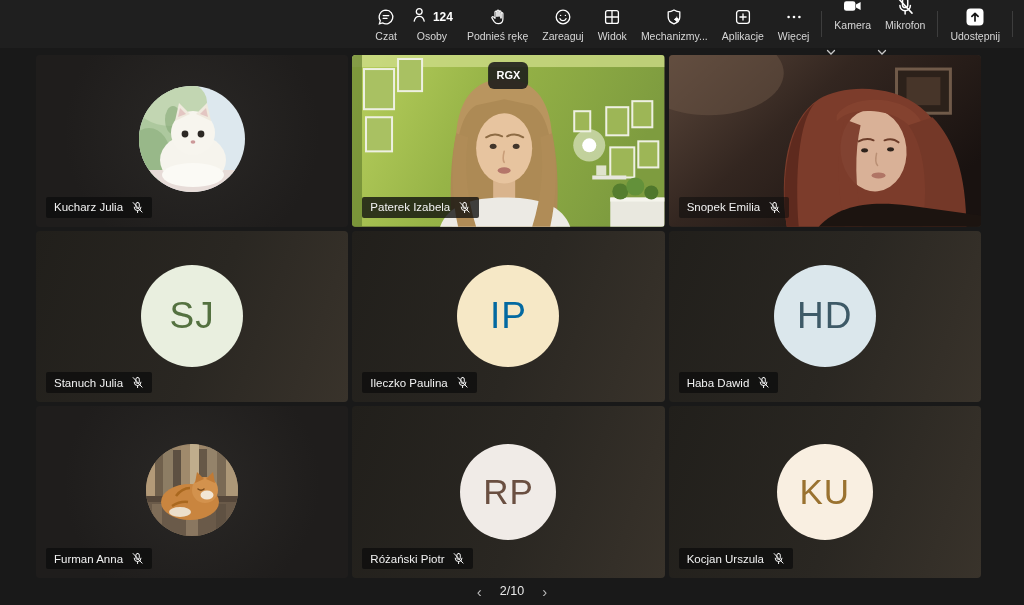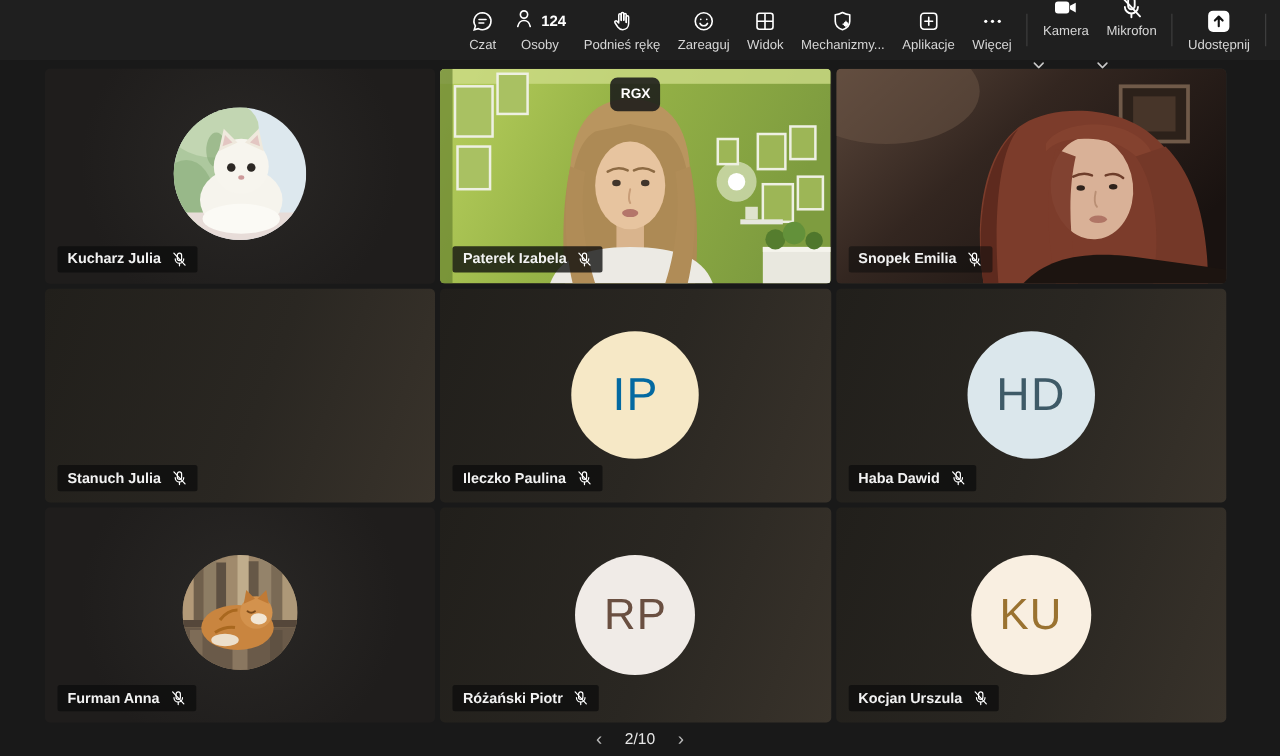--- a/index.html
+++ b/index.html
@@ -50,21 +50,21 @@
     width:102px; height:102px; border-radius:50%;
     display:flex; align-items:center; justify-content:center;
     font-size:37px; letter-spacing:1px; font-weight:400;
   }
   .row3 .initials-circle { width:96px; height:96px; font-size:35px; }
 
   .name-badge {
     position:absolute; left:10px; bottom:9px;
     display:flex; align-items:center; gap:8px;
     background:rgba(13,13,13,0.78); border-radius:2px; padding:4px 8px;
-    font-size:11.5px; color:#f2f2f2; white-space:nowrap;font-weight:bold;
+    font-size:11.5px; color:#f2f2f2; white-space:nowrap;
   }
   .name-badge.on-video { background:rgba(13,13,13,0.55); }
   .badge-mic { width:13px; height:13px; flex:none; }
 
   .overlay-badge {
     position:absolute; top:7px; left:50%; transform:translateX(-50%);
     background:rgba(26,26,26,0.88); color:#fff; font-size:11px; font-weight:700;
     padding:8px 8px; border-radius:6px; line-height:1;
   }
 
@@ -361,20 +361,21 @@
       </svg>
       <div class="name-badge on-video">
         <span>Snopek Emilia</span>
         <svg class="badge-mic" viewBox="0 0 16 16">
             <use href="#icon-mic-off"></use>
           </svg>
       </div>
     </div>
 
     <div class="tile">
+      <div class="initials-circle" style="background: rgb(233, 239, 223); color: rgb(84, 113, 64);">SJ</div>
       <div class="name-badge">
         <span>Stanuch Julia</span>
         <svg class="badge-mic" viewBox="0 0 16 16">
             <use href="#icon-mic-off"></use>
           </svg>
       </div>
     </div>
 
     <div class="tile">
       <div class="initials-circle" style="background: rgb(246, 232, 198); color: #0369a1;">IP</div>

